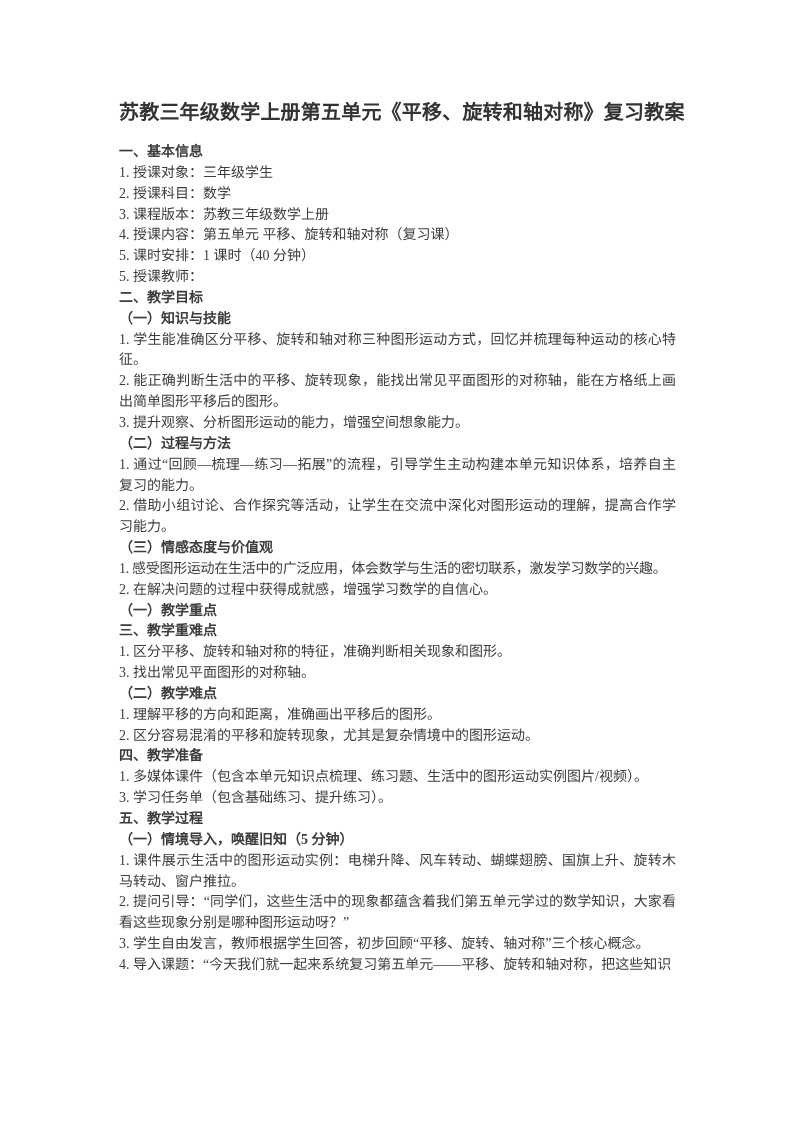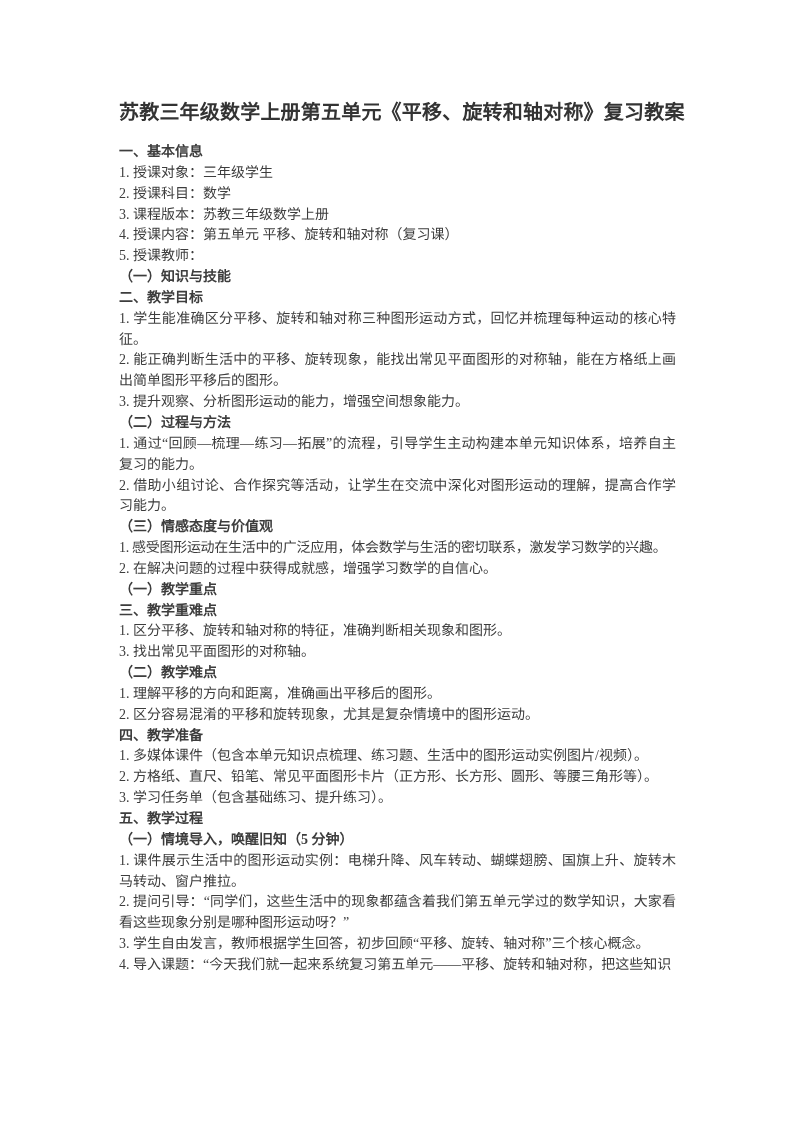--- a/index.html
+++ b/index.html
@@ -50,45 +50,45 @@
 
 <div class="page">
   <div class="content">
     <div class="doc-title">苏教三年级数学上册第五单元《平移、旋转和轴对称》复习教案</div>
 
     <p class="blk h2">一、基本信息</p>
     <p class="blk p">1. 授课对象：三年级学生</p>
     <p class="blk p">2. 授课科目：数学</p>
     <p class="blk p">3. 课程版本：苏教三年级数学上册</p>
     <p class="blk p">4. 授课内容：第五单元 平移、旋转和轴对称（复习课）</p>
+    <p class="blk p">5. 课时安排：1 课时（40 分钟）</p>
     <p class="blk p">5. 授课教师：</p>
 
+    <p class="blk h2">二、教学目标</p>
     <p class="blk h3">（一）知识与技能</p>
-    <p class="blk h2">二、教学目标</p>
     <p class="blk p">1. 学生能准确区分平移、旋转和轴对称三种图形运动方式，回忆并梳理每种运动的核心特征。</p>
     <p class="blk p">2. 能正确判断生活中的平移、旋转现象，能找出常见平面图形的对称轴，能在方格纸上画出简单图形平移后的图形。</p>
     <p class="blk p">3. 提升观察、分析图形运动的能力，增强空间想象能力。</p>
     <p class="blk h3">（二）过程与方法</p>
     <p class="blk p">1. 通过“回顾—梳理—练习—拓展”的流程，引导学生主动构建本单元知识体系，培养自主复习的能力。</p>
     <p class="blk p">2. 借助小组讨论、合作探究等活动，让学生在交流中深化对图形运动的理解，提高合作学习能力。</p>
     <p class="blk h3">（三）情感态度与价值观</p>
     <p class="blk p tight">1. 感受图形运动在生活中的广泛应用，体会数学与生活的密切联系，激发学习数学的兴趣。</p>
     <p class="blk p">2. 在解决问题的过程中获得成就感，增强学习数学的自信心。</p>
 
     <p class="blk h3">（一）教学重点</p>
     <p class="blk h2">三、教学重难点</p>
     <p class="blk p">1. 区分平移、旋转和轴对称的特征，准确判断相关现象和图形。</p>
     <p class="blk p">3. 找出常见平面图形的对称轴。</p>
     <p class="blk h3">（二）教学难点</p>
     <p class="blk p">1. 理解平移的方向和距离，准确画出平移后的图形。</p>
     <p class="blk p">2. 区分容易混淆的平移和旋转现象，尤其是复杂情境中的图形运动。</p>
 
     <p class="blk h2">四、教学准备</p>
     <p class="blk p">1. 多媒体课件（包含本单元知识点梳理、练习题、生活中的图形运动实例图片/视频）。</p>
-    <p class="blk p">2. 方格纸、直尺、铅笔、常见平面图形卡片（正方形、长方形、圆形、等腰三角形等）。</p>
     <p class="blk p">3. 学习任务单（包含基础练习、提升练习）。</p>
 
     <p class="blk h2">五、教学过程</p>
     <p class="blk h3">（一）情境导入，唤醒旧知（5 分钟）</p>
     <p class="blk p">1. 课件展示生活中的图形运动实例：电梯升降、风车转动、蝴蝶翅膀、国旗上升、旋转木马转动、窗户推拉。</p>
     <p class="blk p">2. 提问引导：“同学们，这些生活中的现象都蕴含着我们第五单元学过的数学知识，大家看看这些现象分别是哪种图形运动呀？”</p>
     <p class="blk p">3. 学生自由发言，教师根据学生回答，初步回顾“平移、旋转、轴对称”三个核心概念。</p>
     <p class="blk p">4. 导入课题：“今天我们就一起来系统复习第五单元——平移、旋转和轴对称，把这些知识</p>
   </div>
 </div>

